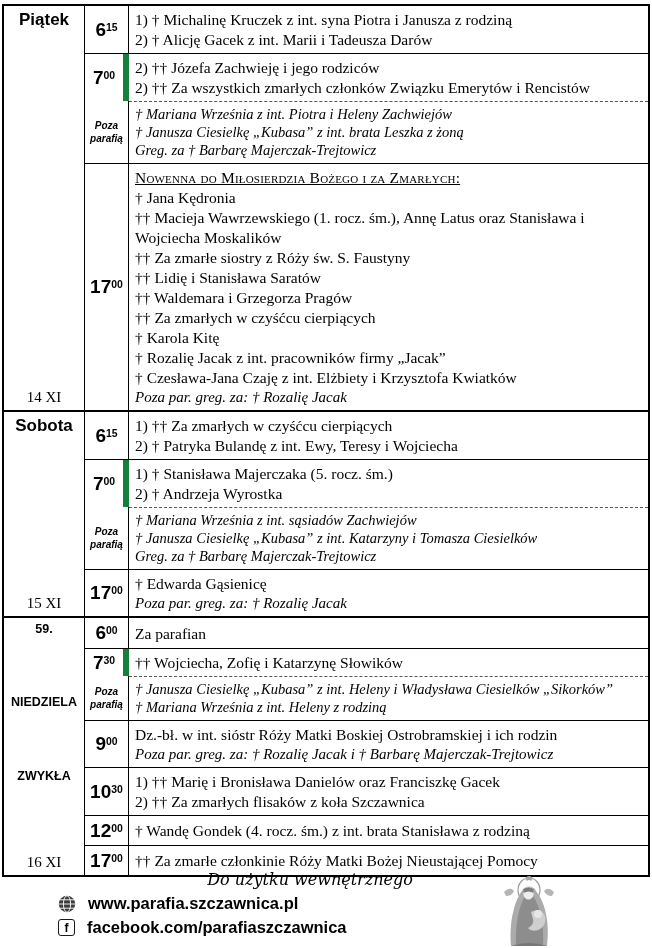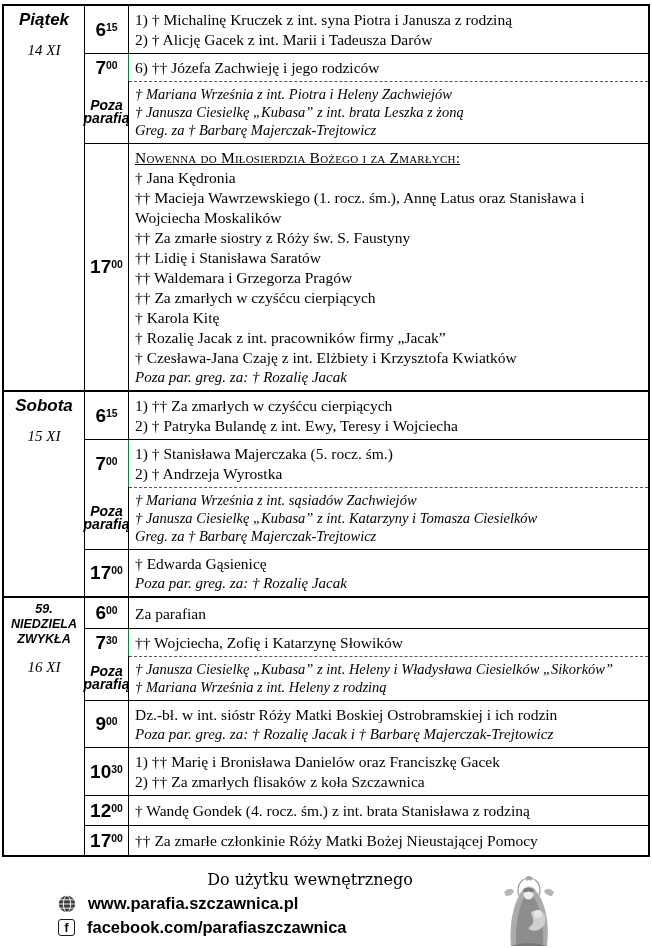--- a/index.html
+++ b/index.html
@@ -13,22 +13,22 @@
   
   .schedule-table {
     position:absolute; left:2px; top:4px; width:648px;
     border:2px solid #000; background:#fff;
   }
   .day-section { display:flex; }
   .day-section + .day-section { border-top:2px solid #000; }
 
   .day-cell {
     width:81px; flex:0 0 81px; border-right:1px solid #000;
-    display:flex; flex-direction:column; justify-content:flex-start; align-items:center;
-    text-align:center; padding:4px 2px;font-style:italic;
+    display:flex; flex-direction:column; justify-content:space-between; align-items:center;
+    text-align:center; padding:4px 2px;
   }
   .day-title { font-family:"Liberation Sans", sans-serif; font-weight:bold; font-size:17px; line-height:20px; }
   .day-title.small { font-size:12.5px; line-height:15px; }
   .day-date { font-size:15px; margin-top:12px; }
 
   .day-rows { flex:1; display:flex; flex-direction:column; min-width:0; }
   .time-row { display:flex; min-height:30px; }
   .time-row + .time-row { border-top:1px solid #000; }
 
   .time-cell {
@@ -41,35 +41,35 @@
   .content-cell { flex:1; padding:4px 6px 3px 6px; min-width:0; display:flex; flex-direction:column; justify-content:center; }
   .line { font-size:15.5px; line-height:20px; }
   .heading {
     font-variant:small-caps; text-decoration:underline;
     font-size:15.5px; line-height:20px; letter-spacing:0.2px;
   }
   .italic-line { font-style:italic; font-size:15px; line-height:19px; }
 
   
   .poza-row { display:grid; grid-template-columns:44px 1fr; grid-template-rows:auto auto; }
-  .g-time { grid-column:1; grid-row:1; border-right:1px solid #15803d; display:flex; align-items:center; justify-content:center; }
+  .g-time { grid-column:1; grid-row:1; border-right:6px solid #15803d; display:flex; align-items:center; justify-content:center; }
   .g-main { grid-column:2; grid-row:1; padding:4px 6px 3px 6px; min-width:0; }
   .g-poza { grid-column:1; grid-row:2; border-right:1px solid #000; display:flex; align-items:center; justify-content:center; padding:2px 1px; }
   .poza-label {
     font-family:"Liberation Sans", sans-serif; font-weight:bold; font-style:italic;
-    font-size:14px; line-height:13px; text-align:center;
+    font-size:10px; line-height:13px; text-align:center;
   }
   .g-italic { grid-column:2; grid-row:2; border-top:1px dashed #555; padding:3px 6px 4px 6px; min-width:0; }
   .poza-line { font-style:italic; font-size:14.5px; line-height:18px; white-space:nowrap; overflow:hidden; }
 
   
   .footer { position:absolute; left:0; top:868px; width:652px; height:80px; }
   .footer-note {
     position:absolute; left:0; top:2px; width:620px; text-align:center;
-    font-family:"DejaVu Serif", serif; font-size:16px;
+    font-family:"DejaVu Serif", serif; font-style:italic; font-size:16px;
   }
   .footer-links { position:absolute; left:58px; top:26px; display:flex; flex-direction:column; gap:5px; }
   .link-row { display:flex; align-items:center; gap:12px; }
   .link-text { font-family:"Liberation Sans", sans-serif; font-weight:bold; font-size:16.5px; }
   .globe-icon { width:18px; height:18px; display:inline-flex; }
   .fb-icon {
     width:17px; height:17px; border:1.6px solid #1a1a1a; border-radius:3px;
     display:inline-flex; align-items:center; justify-content:center;
     font-family:"Liberation Sans", sans-serif; font-weight:bold; font-size:12px; line-height:1;
   }
@@ -94,21 +94,22 @@
             <div class="content-cell">
               <div class="line">1) † Michalinę Kruczek z int. syna Piotra i Janusza z rodziną</div>
               <div class="line">2) † Alicję Gacek z int. Marii i Tadeusza Darów</div>
             </div>
           </div>
           <div class="time-row poza-row">
             <div class="g-time">
               <span class="time"><span>7</span><sup>00</sup></span>
             </div>
             <div class="g-main">
-              <div class="line">6) †† Józefa Zachwieję i jego rodziców</div>
+              <div class="line">2) †† Józefa Zachwieję i jego rodziców</div>
+              <div class="line">2) †† Za wszystkich zmarłych członków Związku Emerytów i Rencistów</div>
             </div>
             <div class="g-poza">
               <div class="poza-label">Poza parafią</div>
             </div>
             <div class="g-italic">
               <div class="poza-line">† Mariana Września z int. Piotra i Heleny Zachwiejów</div>
               <div class="poza-line">† Janusza Ciesielkę „Kubasa” z int. brata Leszka z żoną</div>
               <div class="poza-line">Greg. za † Barbarę Majerczak-Trejtowicz</div>
             </div>
           </div>

